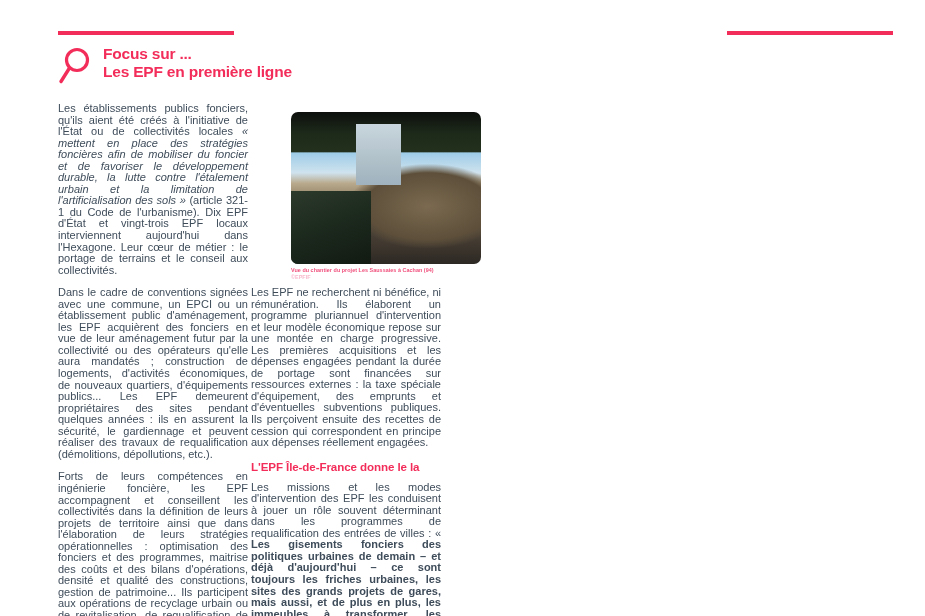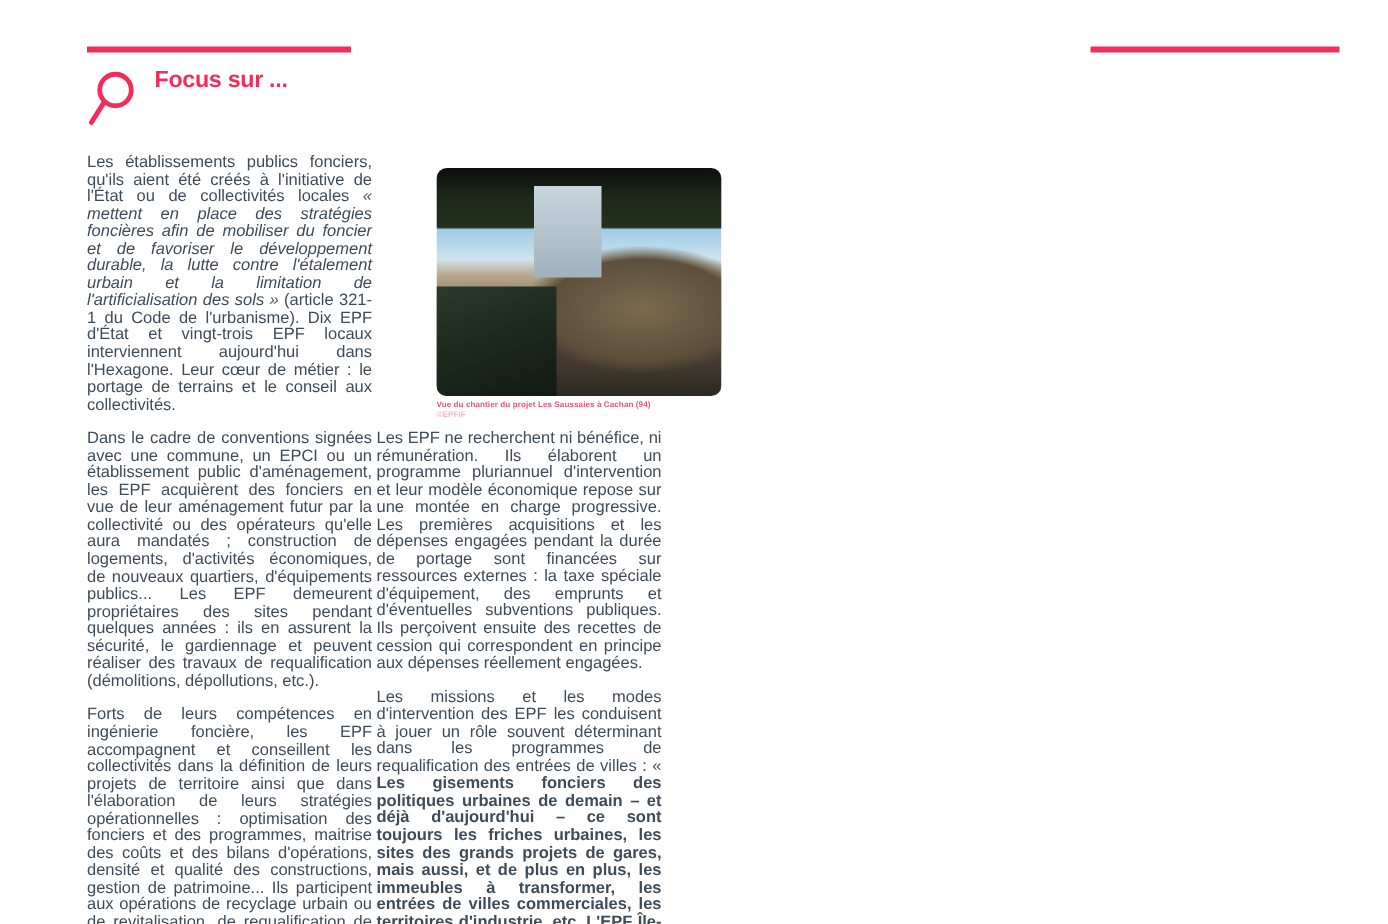--- a/index.html
+++ b/index.html
@@ -97,39 +97,41 @@
 
     <div class="focus-header">
       <span class="mag-icon">
         <svg width="34" height="38" viewBox="0 0 34 38">
           <circle cx="19" cy="13" r="10.5" fill="none" stroke="#f32d5a" stroke-width="3.2"></circle>
           <line x1="11.5" y1="21" x2="3" y2="34.5" stroke="#f32d5a" stroke-width="3.4" stroke-linecap="round"></line>
         </svg>
       </span>
       <span class="focus-title">
         <span class="line">Focus sur ...</span>
+        <span class="line">Les EPF en première ligne</span>
       </span>
     </div>
 
     <div class="col c1">
       <p class="body"><span>Les établissements publics fonciers, qu'ils aient été créés à l'initiative de l'État ou de collectivités locales </span><span class="it">« mettent en place des stratégies foncières afin de mobiliser du foncier et de favoriser le développement durable, la lutte contre l'étalement urbain et la limitation de l'artificialisation des sols »</span><span> (article 321-1 du Code de l'urbanisme). Dix EPF d'État et vingt-trois EPF locaux interviennent aujourd'hui dans l'Hexagone. Leur cœur de métier : le portage de terrains et le conseil aux collectivités.</span></p>
       <p class="body"><span>Dans le cadre de conventions signées avec une commune, un EPCI ou un établissement public d'aménagement, les EPF acquièrent des fonciers en vue de leur aménagement futur par la collectivité ou des opérateurs qu'elle aura mandatés ; construction de logements, d'activités économiques, de nouveaux quartiers, d'équipements publics... Les EPF demeurent propriétaires des sites pendant quelques années : ils en assurent la sécurité, le gardiennage et peuvent réaliser des travaux de requalification (démolitions, dépollutions, etc.).</span></p>
       <p class="body"><span>Forts de leurs compétences en ingénierie foncière, les EPF accompagnent et conseillent les collectivités dans la définition de leurs projets de territoire ainsi que dans l'élaboration de leurs stratégies opérationnelles : optimisation des fonciers et des programmes, maitrise des coûts et des bilans d'opérations, densité et qualité des constructions, gestion de patrimoine... Ils participent aux opérations de recyclage urbain ou de revitalisation, de requalification de friches, de renaturation... Leurs interventions contribuent également à la vitalité du marché du logement et à la maitrise des hausses spéculatives des fonciers.</span></p>
     </div>
 
     <figure class="fig fig-1">
       <span class="photo ph-site"></span>
       <figcaption class="cap">
         <span>Vue du chantier du projet Les Saussaies à Cachan (94)</span>
         <span class="credit">©EPFIF</span>
       </figcaption>
     </figure>
 
     <div class="col c2">
       <p class="body"><span>Les EPF ne recherchent ni bénéfice, ni rémunération. Ils élaborent un programme pluriannuel d'intervention et leur modèle économique repose sur une montée en charge progressive. Les premières acquisitions et les dépenses engagées pendant la durée de portage sont financées sur ressources externes : la taxe spéciale d'équipement, des emprunts et d'éventuelles subventions publiques. Ils perçoivent ensuite des recettes de cession qui correspondent en principe aux dépenses réellement engagées.</span></p>
+      <h3 class="subhead">L'EPF Île-de-France donne le la</h3>
       <p class="body"><span>Les missions et les modes d'intervention des EPF les conduisent à jouer un rôle souvent déterminant dans les programmes de requalification des entrées de villes : </span><span>« </span><span class="bi">Les gisements fonciers des politiques urbaines de demain – et déjà d'aujourd'hui – ce sont toujours les friches urbaines, les sites des grands projets de gares, mais aussi, et de plus en plus, les immeubles à transformer, les entrées de villes commerciales, les territoires d'industrie, etc. L'EPF Île-de-</span></p>
     </div>
   </div>
 
   <div class="page page-right">
 
     <div class="top-rule rule-right"></div>
 
   </div>
 

